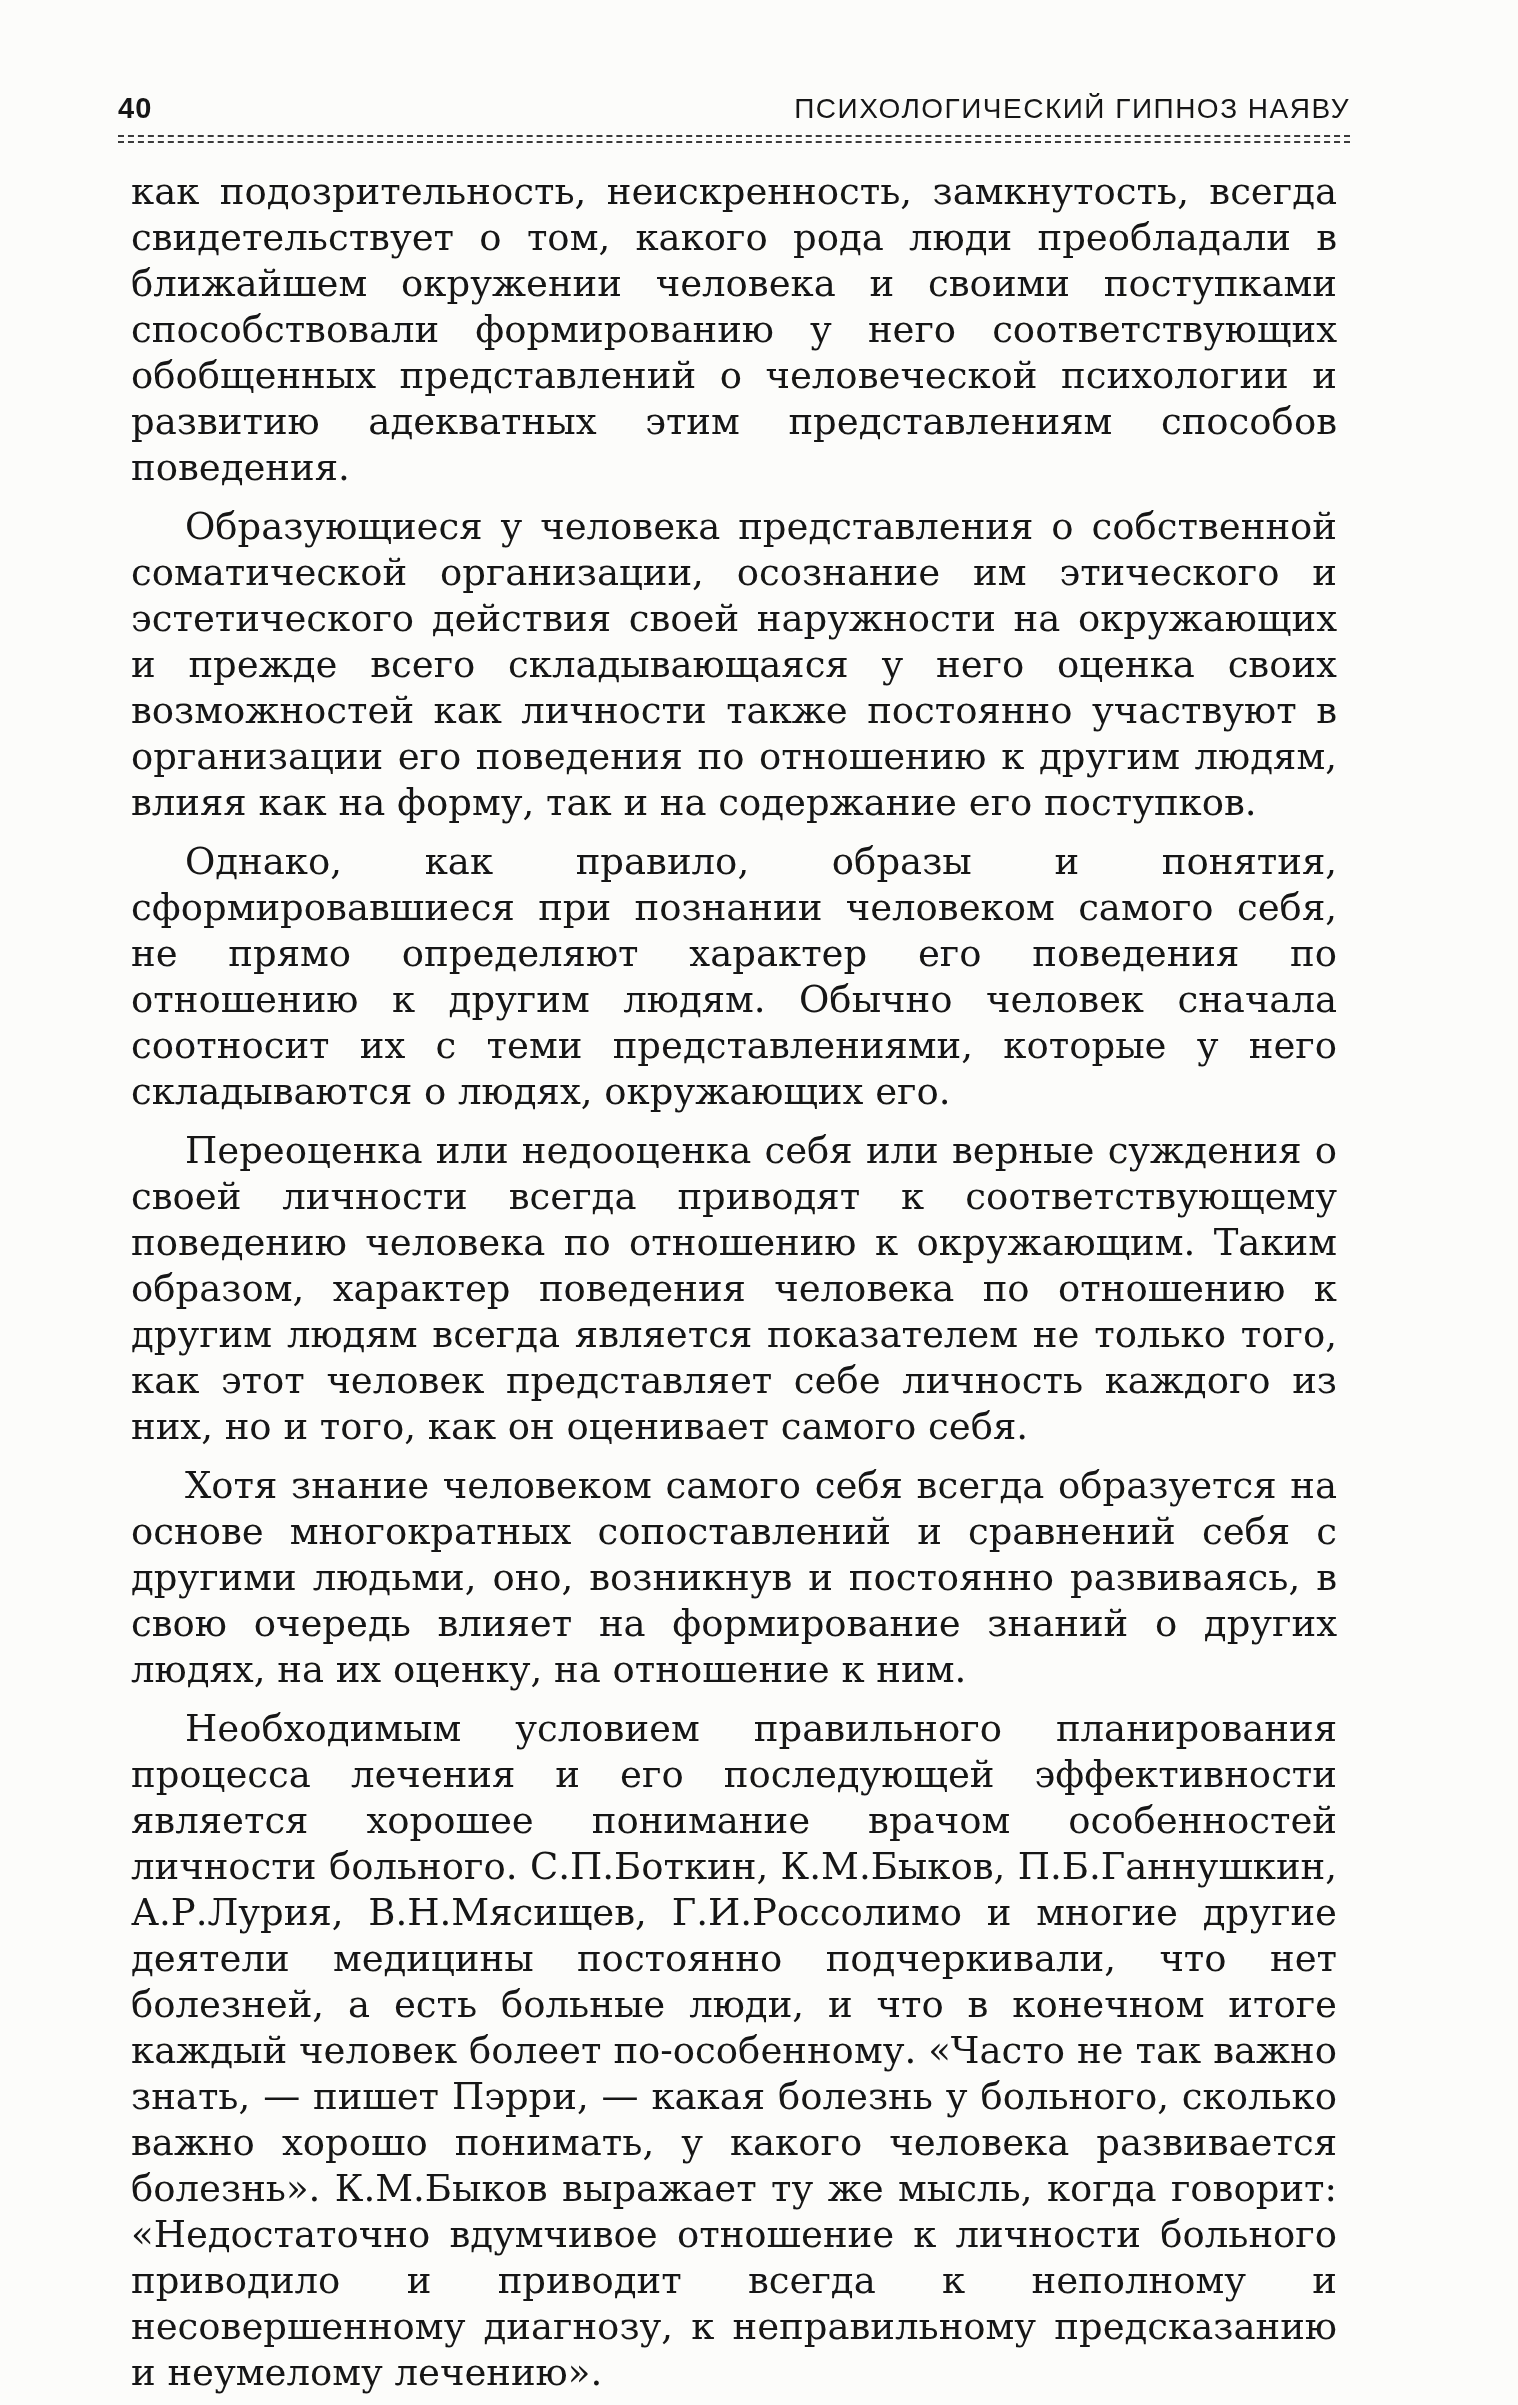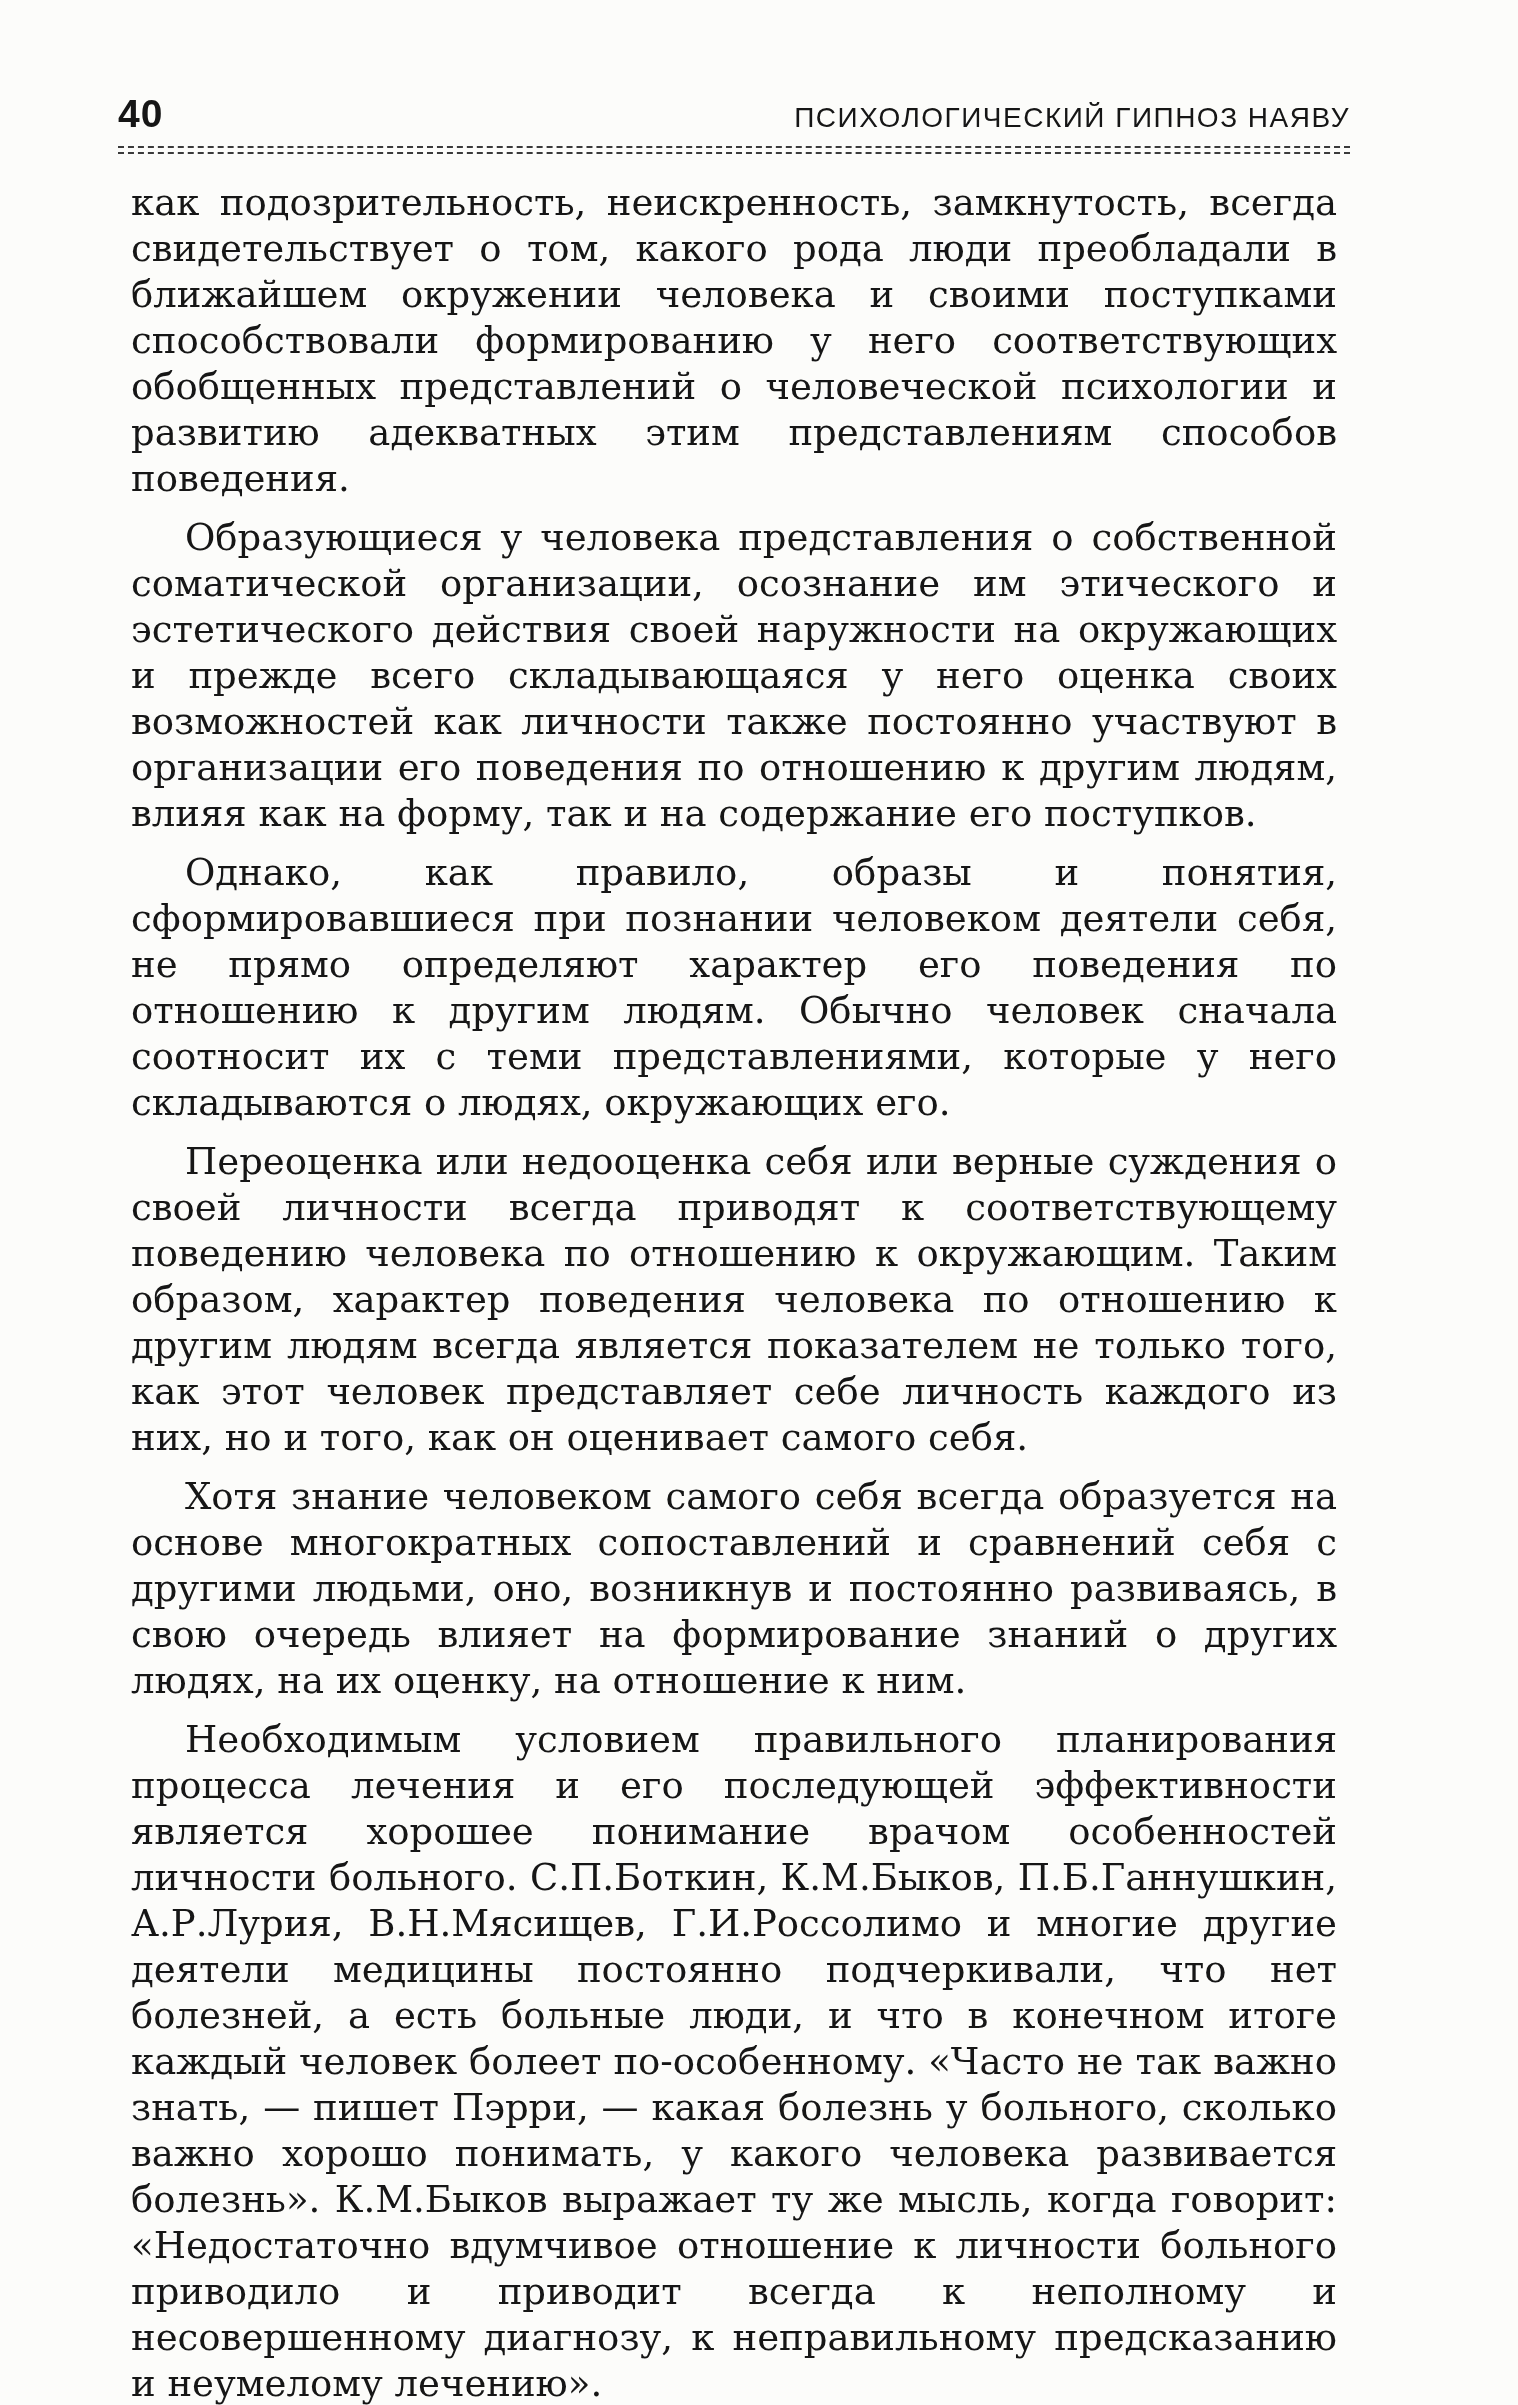--- a/index.html
+++ b/index.html
@@ -19,21 +19,21 @@
     padding: 92px 168px 0 118px;
     overflow: hidden;
   }
   .page-header {
     display: flex;
     justify-content: space-between;
     align-items: baseline;
     font-family: "Liberation Sans", "DejaVu Sans", sans-serif;
   }
   .page-number {
-    font-size: 39px;
+    font-size: 29px;
     font-weight: 700;
     letter-spacing: 1px;
   }
   .running-title {
     font-size: 28px;
     font-weight: 500;
     letter-spacing: 1.5px;
   }
   .header-rule {
     margin-top: 10px;
@@ -65,19 +65,19 @@
   <div class="page-header">
     <span class="page-number">40</span>
     <span class="running-title">ПСИХОЛОГИЧЕСКИЙ ГИПНОЗ НАЯВУ</span>
   </div>
 
   <div class="header-rule"></div>
 
   <div class="page-text">
     <p class="continuation">как подозрительность, неискренность, замкнутость, всегда свидетельствует о том, какого рода люди преобладали в ближайшем окружении человека и своими поступками способствовали формированию у него соответствующих обобщенных представлений о человеческой психологии и развитию адекватных этим представлениям способов поведения.</p>
     <p>Образующиеся у человека представления о собственной соматической организации, осознание им этического и эстетического действия своей наружности на окружающих и прежде всего складывающаяся у него оценка своих возможностей как личности также постоянно участвуют в организации его поведения по отношению к другим людям, влияя как на форму, так и на содержание его поступков.</p>
-    <p>Однако, как правило, образы и понятия, сформировавшиеся при познании человеком деятели себя, не прямо определяют характер его поведения по отношению к другим людям. Обычно человек сначала соотносит их с теми представлениями, которые у него складываются о людях, окружающих его.</p>
+    <p>Однако, как правило, образы и понятия, сформировавшиеся при познании человеком самого себя, не прямо определяют характер его поведения по отношению к другим людям. Обычно человек сначала соотносит их с теми представлениями, которые у него складываются о людях, окружающих его.</p>
     <p>Переоценка или недооценка себя или верные суждения о своей личности всегда приводят к соответствующему поведению человека по отношению к окружающим. Таким образом, характер поведения человека по отношению к другим людям всегда является показателем не только того, как этот человек представляет себе личность каждого из них, но и того, как он оценивает самого себя.</p>
     <p>Хотя знание человеком самого себя всегда образуется на основе многократных сопоставлений и сравнений себя с другими людьми, оно, возникнув и постоянно развиваясь, в свою очередь влияет на формирование знаний о других людях, на их оценку, на отношение к ним.</p>
     <p>Необходимым условием правильного планирования процесса лечения и его последующей эффективности является хорошее понимание врачом особенностей личности больного. С.П.Боткин, К.М.Быков, П.Б.Ганнушкин, А.Р.Лурия, В.Н.Мясищев, Г.И.Россолимо и многие другие деятели медицины постоянно подчеркивали, что нет болезней, а есть больные люди, и что в конечном итоге каждый человек болеет по-особенному. «Часто не так важно знать, — пишет Пэрри, — какая болезнь у больного, сколько важно хорошо понимать, у какого человека развивается болезнь». К.М.Быков выражает ту же мысль, когда говорит: «Недостаточно вдумчивое отношение к личности больного приводило и приводит всегда к неполному и несовершенному диагнозу, к неправильному предсказанию и неумелому лечению».</p>
   </div>
 
 </div>
 
 </body></html>

